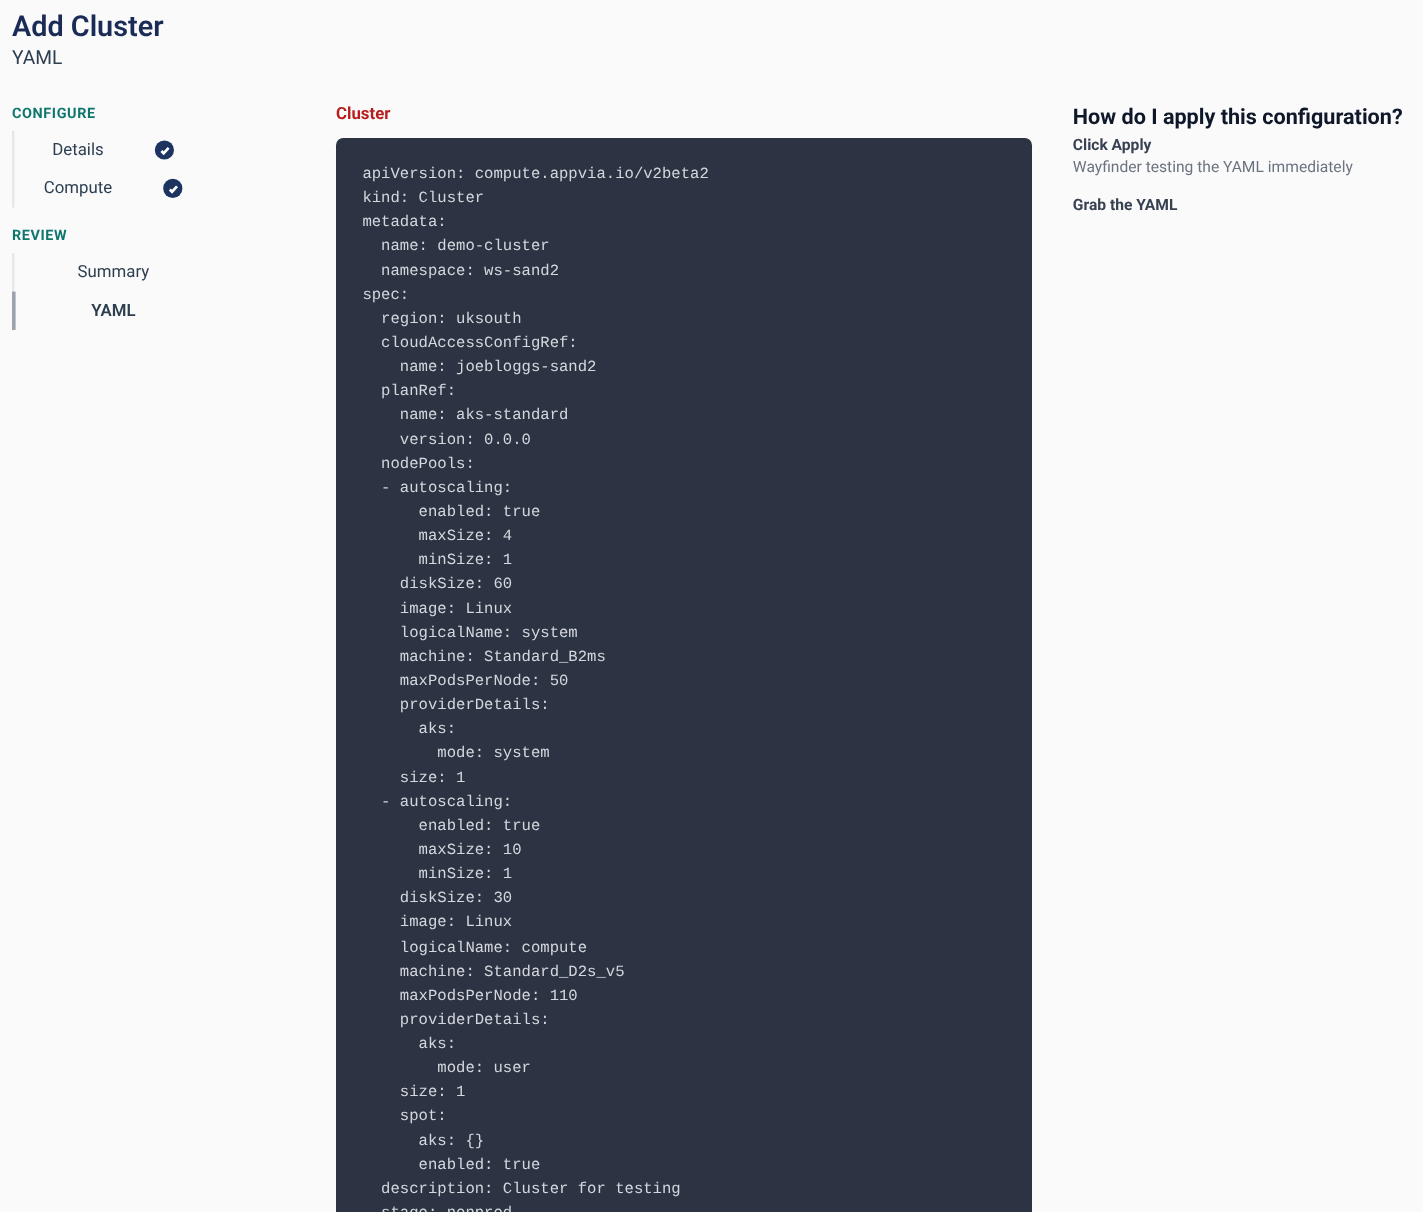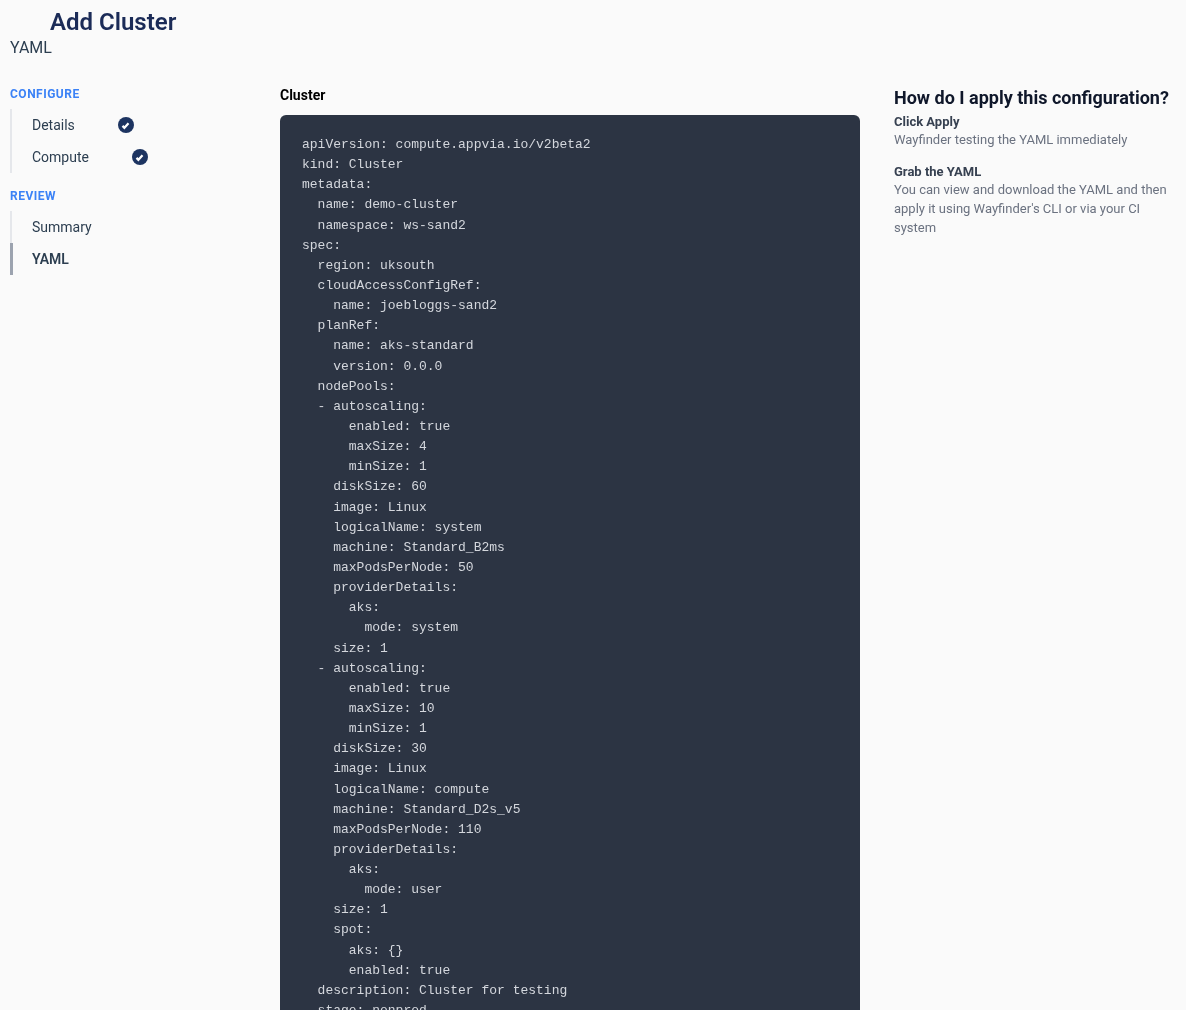--- a/index.html
+++ b/index.html
@@ -10,53 +10,52 @@
     font-size: 14px;
   }
   .page {
     padding: 8px 10px 20px 10px;
   }
   .page-title {
     font-size: 24px;
     font-weight: 600;
     color: #1b2b57;
     margin-bottom: 2px;
-    margin-left: 40px;
   }
   .page-subtitle {
     font-size: 16px;
     color: #2c3e50;
     font-weight: 400;
     margin-bottom: 30px;
   }
   .layout {
     display: flex;
     gap: 20px;
     align-items: flex-start;
   }
   .sidebar {
     width: 250px;
     flex-shrink: 0;
   }
   .section-label {
     font-size: 12px;
     font-weight: 700;
     letter-spacing: 0.5px;
-    color: #3b82f6;
+    color: #0f766e;
     margin-bottom: 8px;
     margin-top: 16px;
   }
   .section-label:first-child { margin-top: 0; }
   .nav-group {
     border-left: 2px solid #e5e7eb;
   }
   .nav-item {
     display: flex;
     align-items: center;
-    justify-content: flex-start;
+    justify-content: center;
     padding: 8px 10px 8px 20px;
     cursor: pointer;
     color: #2c3e50;
     font-size: 14px;
     position: relative;
     width: 155px;
     gap: 43px;
   }
   .nav-item.active {
     font-weight: 600;
@@ -88,21 +87,21 @@
     fill: none;
   }
   .main {
     flex: 1;
     min-width: 0;
     max-width: 580px;
   }
   .main-heading {
     font-size: 14px;
     font-weight: 700;
-    color: #000000;
+    color: #b91c1c;
     margin-bottom: 12px;
   }
   .code-block {
     background: #2c3443;
     color: #d4d7dd;
     border-radius: 6px;
     padding: 20px 22px;
     font-family: "SFMono-Regular", Consolas, "Liberation Mono", Menlo, monospace;
     font-size: 13px;
     line-height: 1.55;
@@ -225,16 +224,15 @@
 
     </main>
 
     <aside class="help">
       <div class="help-title">How do I apply this configuration?</div>
 
       <div class="help-sub">Click Apply</div>
       <div class="help-text">Wayfinder testing the YAML immediately</div>
 
       <div class="help-sub">Grab the YAML</div>
-      <div class="help-text">You can view and download the YAML and then apply it using Wayfinder's CLI or via your CI system</div>
     </aside>
   </div>
 </div>
 
 </body></html>

